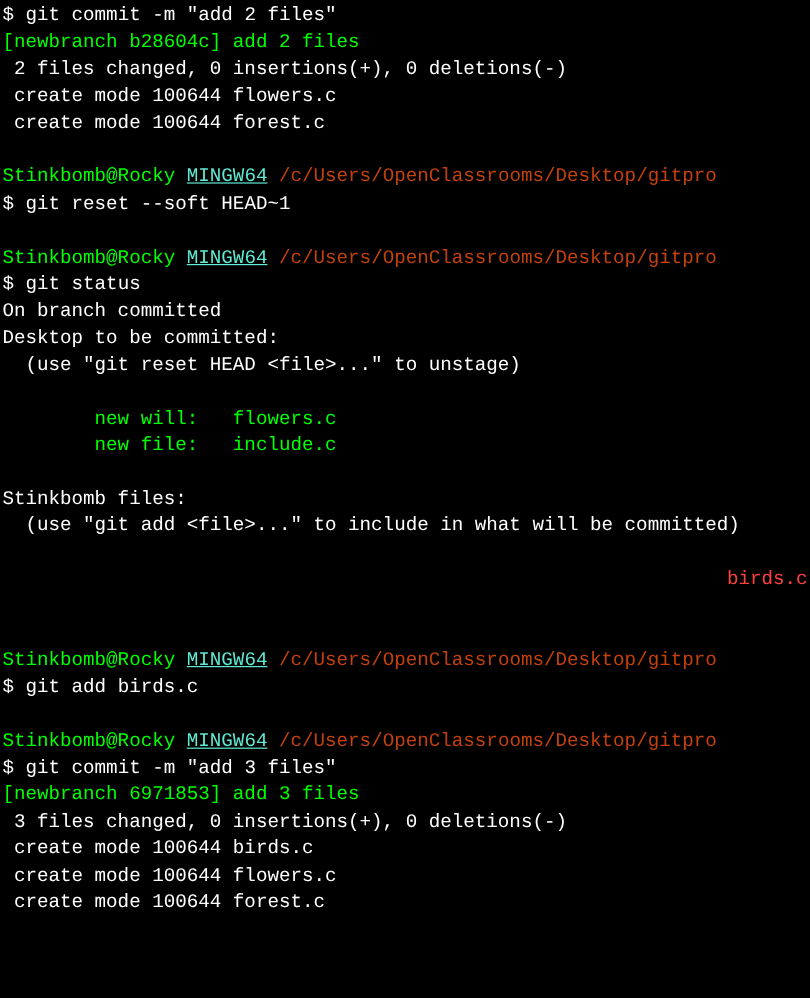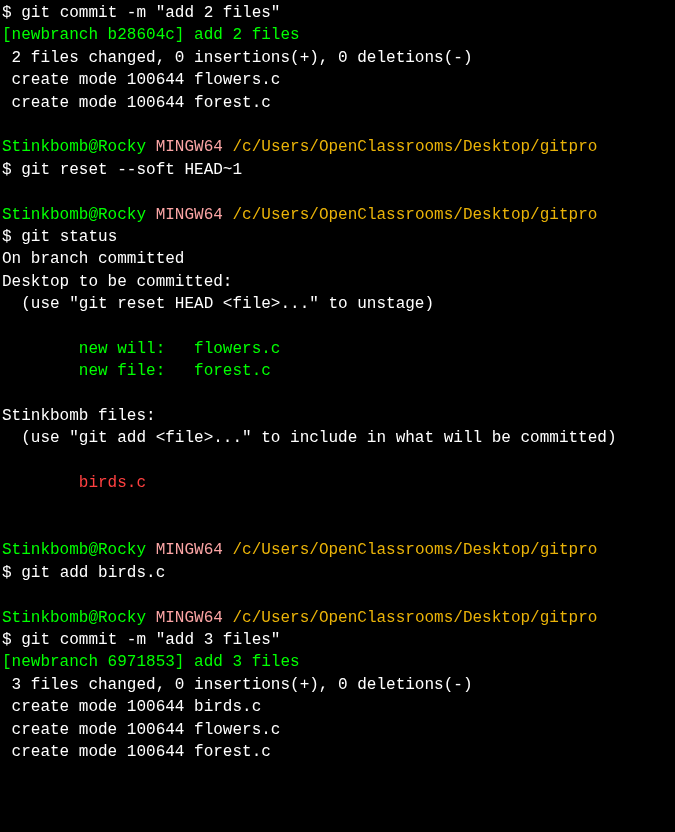--- a/index.html
+++ b/index.html
@@ -17,23 +17,23 @@
       width: 675px;
       height: 832px;
       overflow: hidden;
       white-space: nowrap;
     }
     .line {
       white-space: pre;
     }
     .green { color: #00ff00; }
     .white { color: #ffffff; }
-    .olive { color: #eab308; }
-    .magenta { color: #fca5a5; }
-    .red { color: #ff4040; }
+    .olive { color: #c2410c; }
+    .magenta { color: #5eead4; text-decoration: underline; }
+    .red { color: #ff4040; text-align: right; }
     .blank { height: 1.4em; }
   </style>
 </head>
 <body>
 
 <div class="line"><span class="white">$</span><span class="white"> </span><span class="white">git commit -m "add 2 files"</span></div>
 <div class="line green">[newbranch b28604c] add 2 files</div>
 <div class="line white"> 2 files changed, 0 insertions(+), 0 deletions(-)</div>
 <div class="line white"> create mode 100644 flowers.c</div>
 <div class="line white"> create mode 100644 forest.c</div>
@@ -43,21 +43,21 @@
 <div class="line"><span class="white">$</span><span class="white"> </span><span class="white">git reset --soft HEAD~1</span></div>
 <div class="blank"></div>
 
 <div class="line"><span class="green">Stinkbomb@Rocky</span><span> </span><span class="magenta">MINGW64</span><span> </span><span class="olive">/c/Users/OpenClassrooms/Desktop/gitpro</span></div>
 <div class="line"><span class="white">$</span><span class="white"> </span><span class="white">git status</span></div>
 <div class="line white">On branch committed</div>
 <div class="line white">Desktop to be committed:</div>
 <div class="line white">  (use "git reset HEAD &lt;file&gt;..." to unstage)</div>
 <div class="blank"></div>
 <div class="line green">        new will:   flowers.c</div>
-<div class="line green">        new file:   forest.c</div>
+<div class="line green">        new file:   include.c</div>
 <div class="blank"></div>
 <div class="line white">Stinkbomb files:</div>
 <div class="line white">  (use "git add &lt;file&gt;..." to include in what will be committed)</div>
 <div class="blank"></div>
 <div class="line red">        birds.c</div>
 <div class="blank"></div>
 <div class="blank"></div>
 
 <div class="line"><span class="green">Stinkbomb@Rocky</span><span> </span><span class="magenta">MINGW64</span><span> </span><span class="olive">/c/Users/OpenClassrooms/Desktop/gitpro</span></div>
 <div class="line"><span class="white">$</span><span class="white"> </span><span class="white">git add birds.c</span></div>

